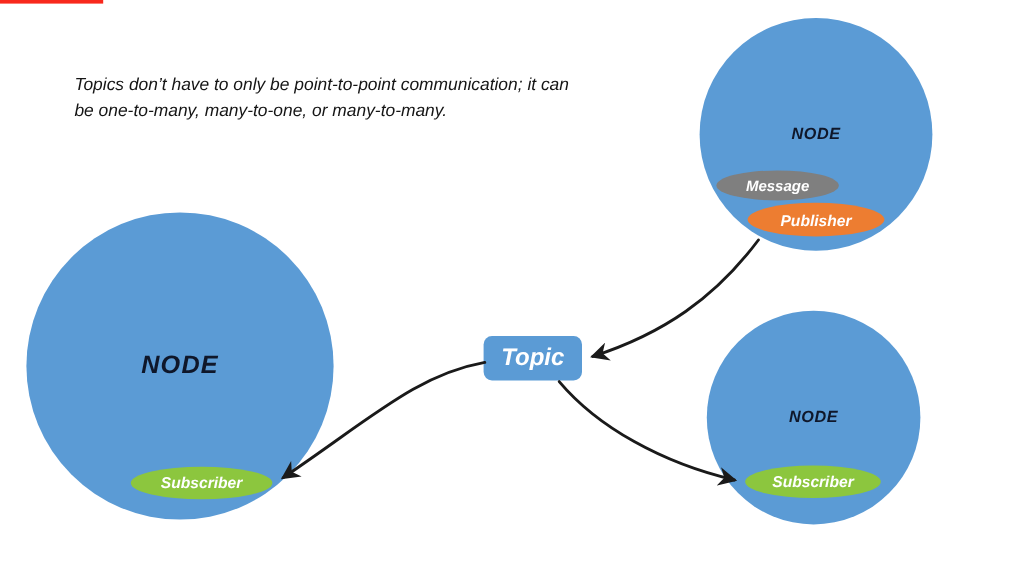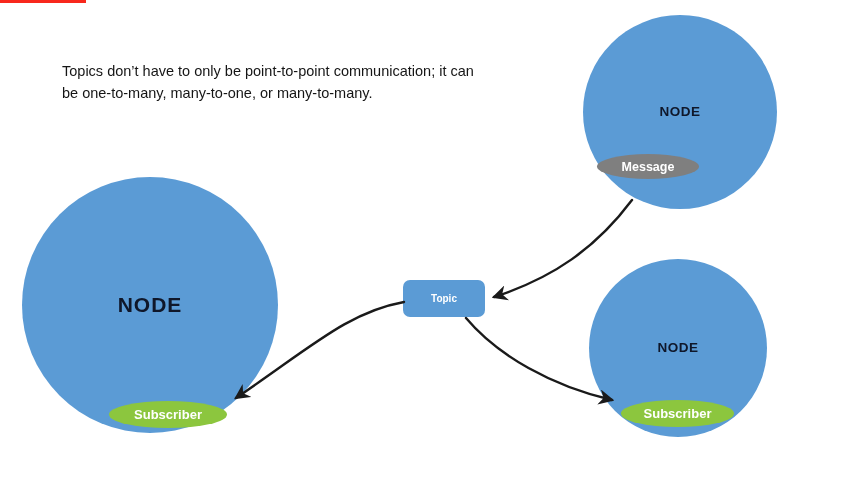--- a/index.html
+++ b/index.html
@@ -7,20 +7,21 @@
     padding: 0;
     background: #ffffff;
     font-family: "Liberation Sans", "DejaVu Sans", sans-serif;
   }
   .canvas {
     position: relative;
     width: 854px;
     height: 480px;
     background: #ffffff;
     overflow: hidden;
+    font-style: italic;
   }
   .accent-line {
     position: absolute;
     left: 0;
     top: 0;
     width: 86px;
     height: 3px;
     background: #f8281c;
   }
   .caption {
@@ -55,41 +56,40 @@
   .badge {
     position: absolute;
     border-radius: 50%;
     display: flex;
     align-items: center;
     justify-content: center;
     color: #ffffff;
     font-weight: bold;
     font-size: 13px;
     white-space: nowrap;
-    margin-top: 12px;
   }
   .badge-subscriber-left  { left: 109px; top: 389px; width: 118px; height: 27px; background: #8cc63e; }
   .badge-message          { left: 597px; top: 142px; width: 102px; height: 25px; background: #7f7f7f; font-size: 12.5px; }
   .badge-publisher        { left: 623px; top: 169px; width: 114px; height: 28px; background: #ed7d31; }
   .badge-subscriber-right { left: 621px; top: 388px; width: 113px; height: 27px; background: #8cc63e; }
 
   .topic-box {
     position: absolute;
     left: 403px;
     top: 280px;
     width: 82px;
     height: 37px;
     background: #5b9bd5;
     border-radius: 7px;
     display: flex;
     align-items: center;
     justify-content: center;
     color: #ffffff;
     font-weight: bold;
-    font-size: 10px;
+    font-size: 20px;
   }
   .arrows {
     position: absolute;
     left: 0;
     top: 0;
     width: 854px;
     height: 480px;
     pointer-events: none;
   }
 </style>
@@ -108,20 +108,23 @@
   <div class="badge badge-subscriber-left">
     <span>Subscriber</span>
   </div>
 
   <div class="node-circle circle-top-right">
     <div class="node-label">NODE</div>
   </div>
   <div class="badge badge-message">
     <span>Message</span>
   </div>
+  <div class="badge badge-publisher">
+    <span>Publisher</span>
+  </div>
 
   <div class="node-circle circle-bot-right">
     <div class="node-label">NODE</div>
   </div>
   <div class="badge badge-subscriber-right">
     <span>Subscriber</span>
   </div>
 
   <div class="topic-box">
     <span>Topic</span>

